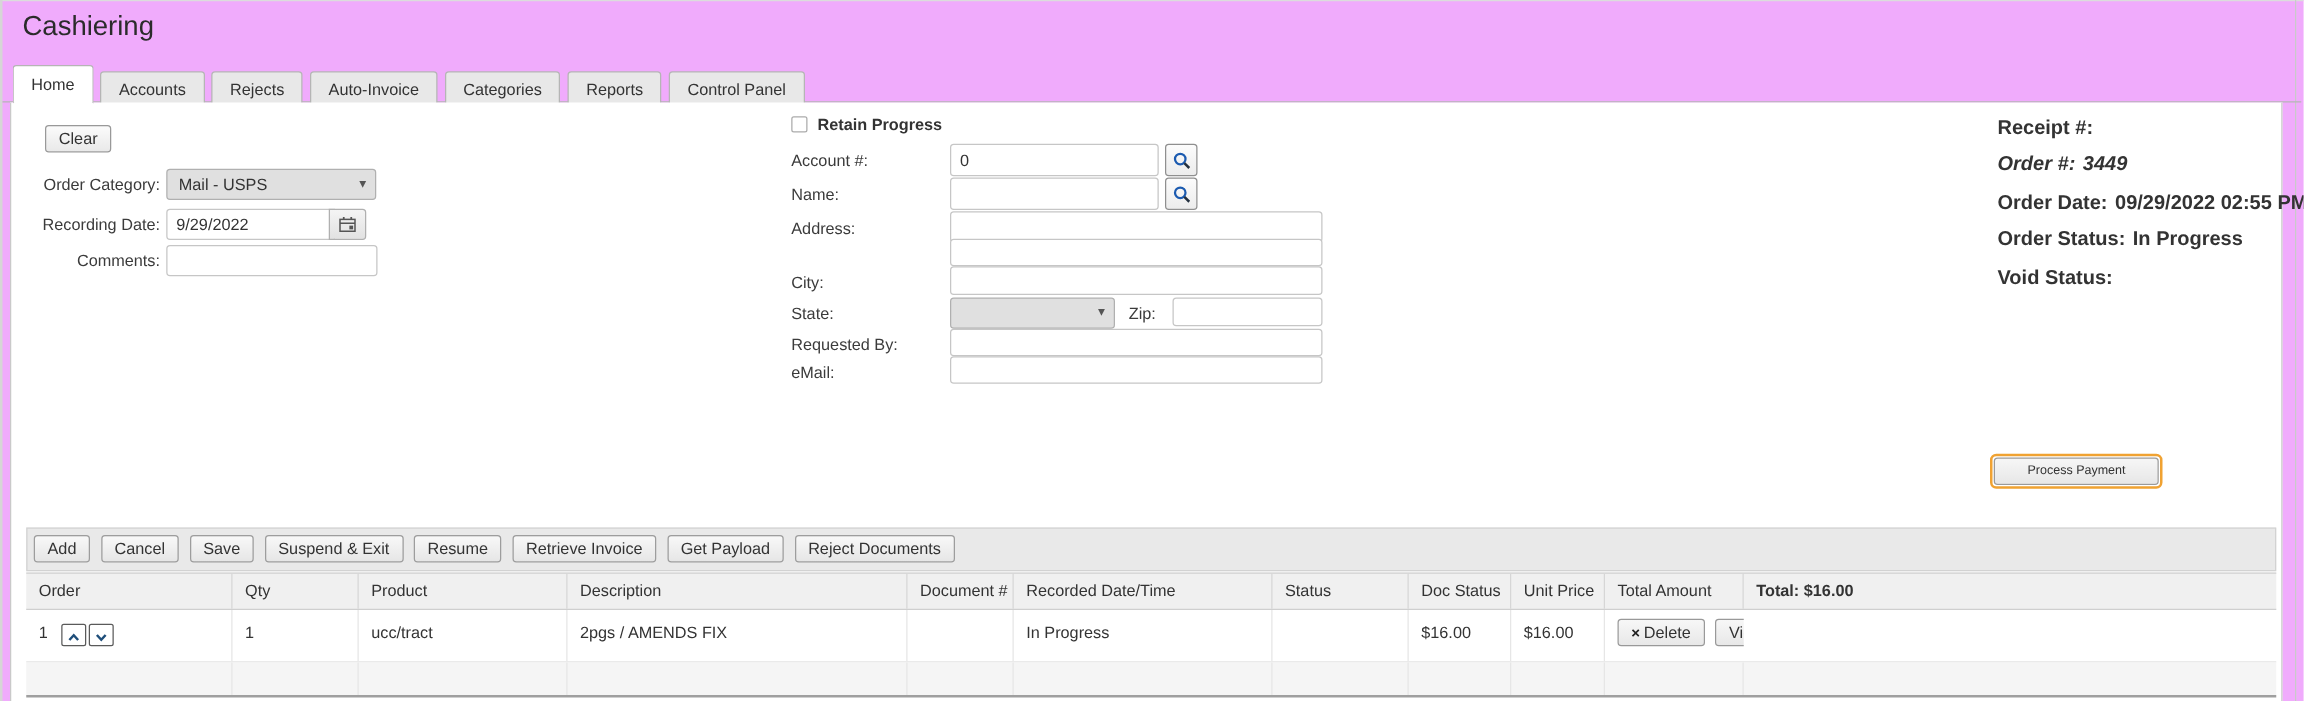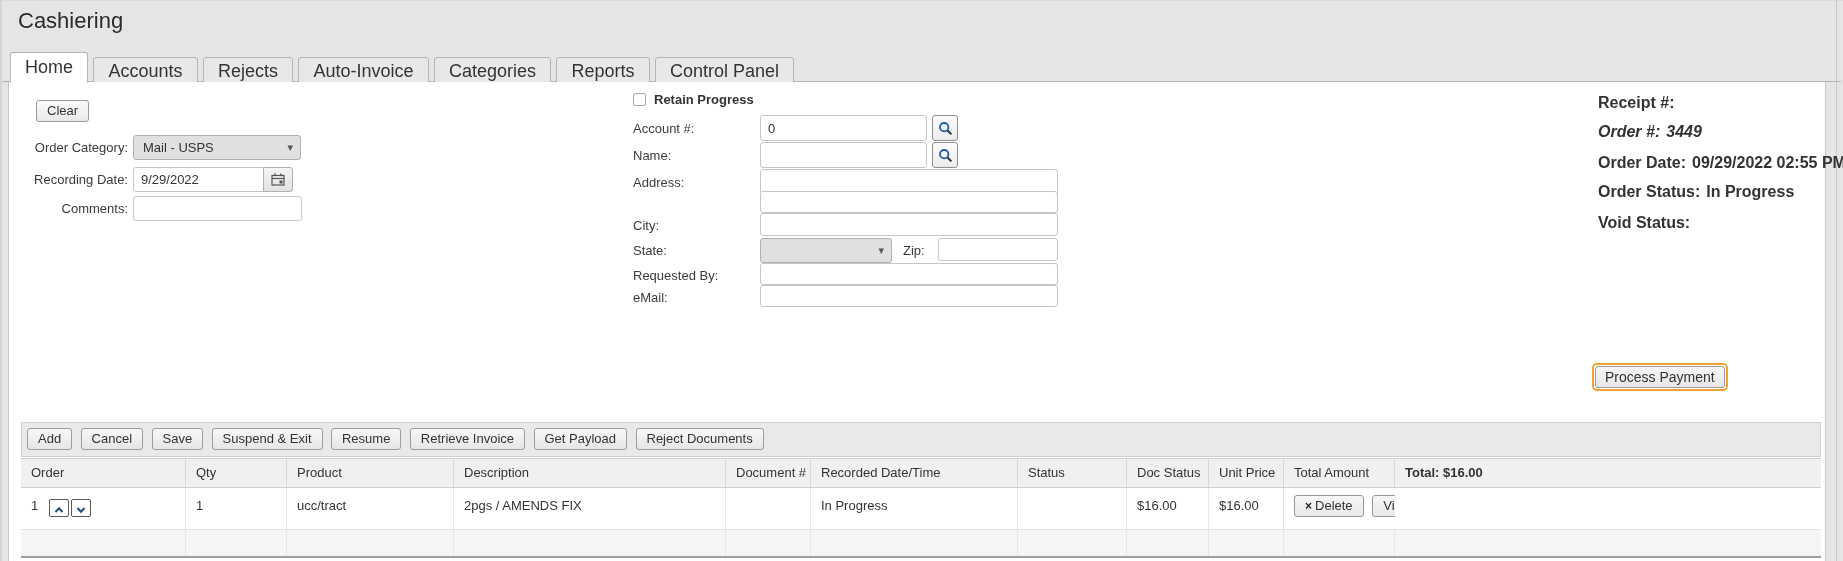--- a/index.html
+++ b/index.html
@@ -1,26 +1,26 @@
 <!DOCTYPE html>
 <html><head>
 <meta charset="utf-8">
 <style>
   * { margin:0; padding:0; box-sizing:border-box; }
   body { font-family:"Liberation Sans", sans-serif; background:#fff; }
-  .page { position:relative; width:1843px; height:561px; background:#e5e5e5; overflow:hidden; }
+  .page { position:relative; width:1843px; height:561px; background:#f0abfc; overflow:hidden; }
   .frame-left { position:absolute; left:0; top:0; bottom:0; width:2px; background:#d6d6d6; }
   .frame-right { position:absolute; left:1836px; top:0; bottom:0; width:1px; background:#c9c9c9; }
   .frame-top { position:absolute; left:0; right:0; top:0; height:1px; background:#dcdcdc; }
 
   .page-title { position:absolute; left:18px; top:8px; font-size:22px; color:#2b2b2b; font-weight:400; }
 
   
   .tabbar { position:absolute; left:2px; right:2px; top:52px; height:30px; border-bottom:1px solid #b5b5b5; padding-left:8px; white-space:nowrap; }
-  .tab { position:relative; top:2px; display:inline-block; height:28px; line-height:27px; padding:0 14px; border:1px solid #b5b5b5; border-radius:3px 3px 0 0; background:#e8e8e8; margin-right:1px; font-size:18px; color:#333; vertical-align:bottom; cursor:default; }
+  .tab { position:relative; top:2px; display:inline-block; height:28px; line-height:27px; padding:0 14px; border:1px solid #b5b5b5; border-radius:3px 3px 0 0; background:#e8e8e8; margin-right:1px; font-size:13px; color:#333; vertical-align:bottom; cursor:default; }
   .tab.active { background:#fff; height:31px; line-height:29px; top:0; border-bottom:1px solid #fff; z-index:2; }
 
   
   .panel { position:absolute; left:8px; top:82px; width:1818px; height:520px; border:1px solid #c9c9c9; border-top:none; background:#fff; }
 
   .lbl { font-size:13px; color:#3b3b3b; }
   .boldlbl { font-size:13px; color:#333; font-weight:bold; }
 
   .btn { display:inline-block; background:linear-gradient(#fbfbfb,#e9e9e9); border:1px solid #999; border-radius:3px; font-size:13px; color:#333; padding:2px 10px; line-height:16px; cursor:pointer; white-space:nowrap; }
   .txt { border:1px solid #c6c6c6; border-radius:3px; height:25px; font-size:13px; padding:0 7px; color:#333; background:#fff; font-family:"Liberation Sans",sans-serif; }
@@ -34,21 +34,21 @@
   .search-btn { position:absolute; width:26px; height:26px; background:linear-gradient(#fcfcfc,#ececec); border:1px solid #8f8f8f; border-radius:3px; cursor:pointer; display:flex; align-items:center; justify-content:center; }
   .cal-btn { position:absolute; width:30px; height:25px; background:linear-gradient(#f4f4f4,#e2e2e2); border:1px solid #b0b0b0; border-radius:0 3px 3px 0; cursor:pointer; display:flex; align-items:center; justify-content:center; }
   .checkbox { position:absolute; width:13px; height:13px; border:1px solid #ababab; border-radius:2px; background:#fff; cursor:pointer; }
 
   
   .info-line { position:absolute; left:1598px; font-size:16px; font-weight:bold; color:#333; white-space:nowrap; }
   .info-line .val { margin-left:6px; }
 
   
   .pp-wrap { position:absolute; left:1592px; top:363px; border:2px solid #f0a232; border-radius:5px; padding:1px; background:#fff; }
-  .pp-btn { display:block; background:linear-gradient(#f6f6f6,#e7e7e7); border:1px solid #9a9a9a; border-radius:3px; font-size:14px; color:#333; padding:2px 9px; line-height:16px; cursor:pointer; white-space:nowrap; }
+  .pp-btn { display:block; background:linear-gradient(#f6f6f6,#e7e7e7); border:1px solid #9a9a9a; border-radius:3px; font-size:10px; color:#333; padding:2px 26px; line-height:16px; cursor:pointer; white-space:nowrap; }
 
   
   .toolbar { position:absolute; left:21px; top:422px; width:1800px; height:35px; background:#e9e9e9; border:1px solid #d2d2d2; padding:5px 0 0 5px; white-space:nowrap; }
   .toolbar .btn { margin-right:4px; background:linear-gradient(#f8f8f8,#e6e6e6); border-color:#9d9d9d; }
 
   
   .grid { position:absolute; left:21px; top:458px; width:1800px; font-size:13px; color:#333; }
   .grid-row { display:grid; grid-template-columns:165px 101px 167px 272px 85px 207px 109px 82px 75px 111px 426px; }
   .grid-head { background:#f0f0f0; border-top:1px solid #cfcfcf; border-bottom:1px solid #cfcfcf; height:30px; }
   .grid-head .cell { line-height:28px; border-right:1px solid #d6d6d6; padding-left:10px; overflow:hidden; white-space:nowrap; }

